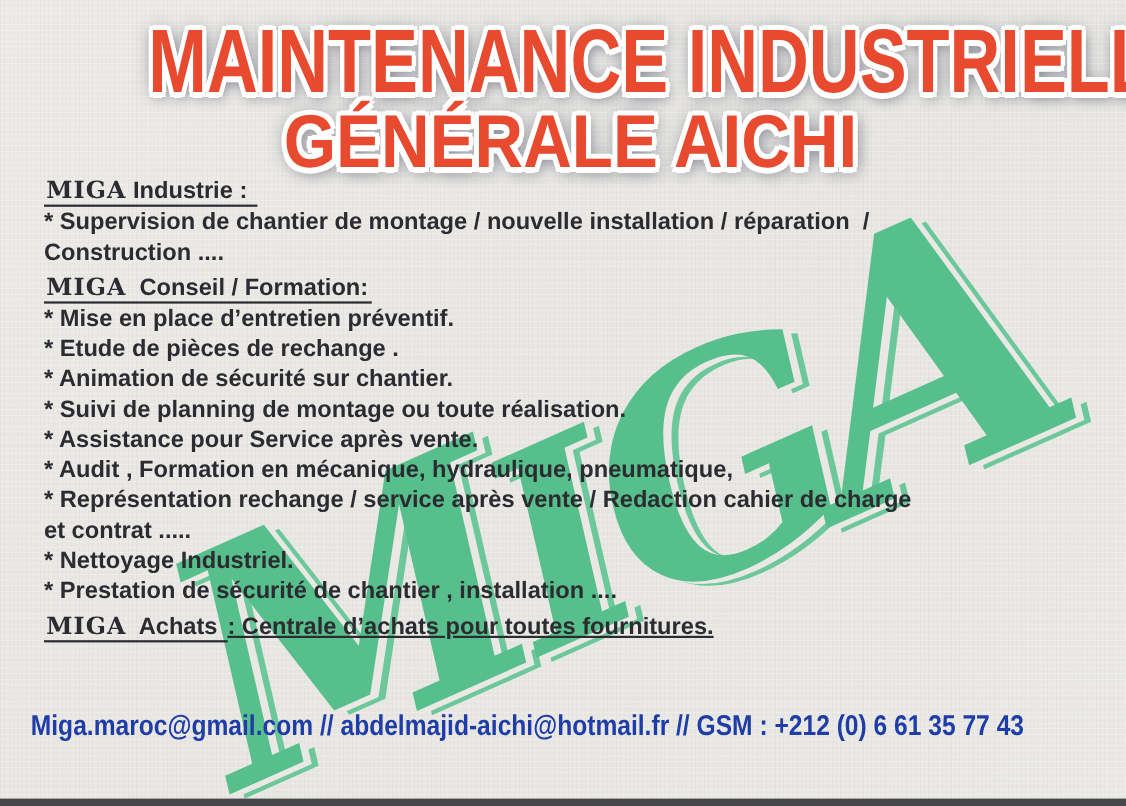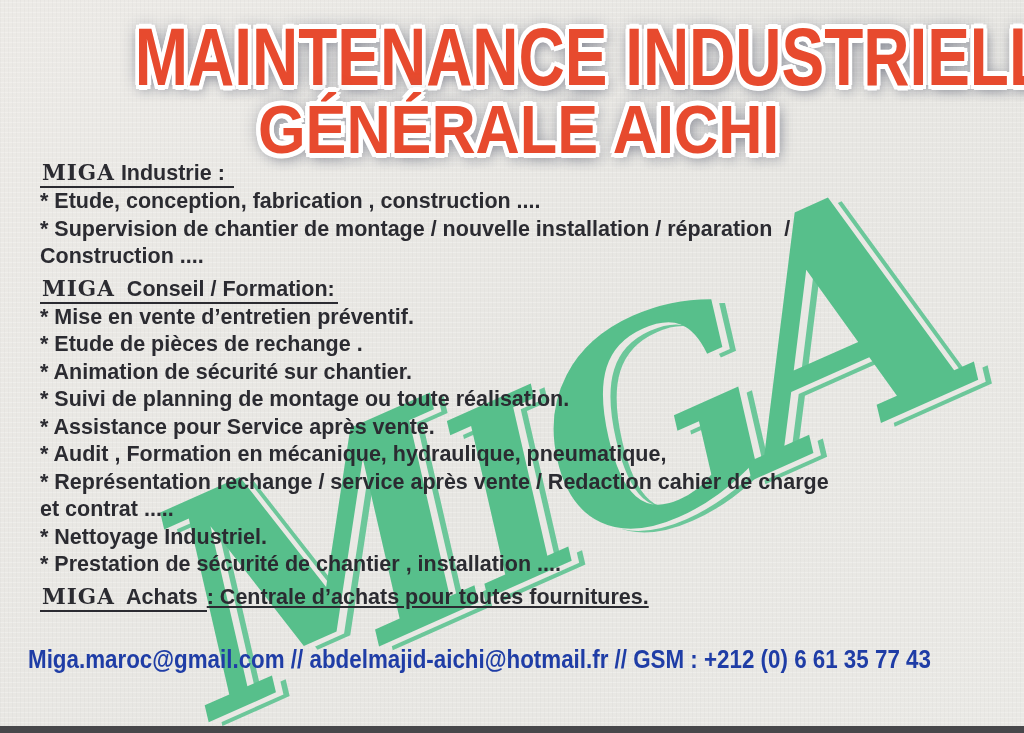--- a/index.html
+++ b/index.html
@@ -135,26 +135,25 @@
   <div class="title-line title-1">
     <span>MAINTENANCE INDUSTRIELLE</span>
   </div>
   <div class="title-line title-2">
     <span>GÉNÉRALE AICHI</span>
   </div>
 
   <div class="content">
 
     <div class="line heading"><span class="hul"><span class="brand">MIGA</span><span> Industrie : </span></span></div>
-    <div class="line item">* Etude, conception, fabrication , construction ....</div>
     <div class="line item">* Supervision de chantier de montage / nouvelle installation / réparation  /</div>
     <div class="line item">Construction ....</div>
 
     <div class="line heading gap"><span class="hul"><span class="brand">MIGA</span><span>  Conseil / Formation:</span></span></div>
-    <div class="line item">* Mise en vente d’entretien préventif.</div>
+    <div class="line item">* Mise en place d’entretien préventif.</div>
     <div class="line item">* Etude de pièces de rechange .</div>
     <div class="line item">* Animation de sécurité sur chantier.</div>
     <div class="line item">* Suivi de planning de montage ou toute réalisation.</div>
     <div class="line item">* Assistance pour Service après vente.</div>
     <div class="line item">* Audit , Formation en mécanique, hydraulique, pneumatique,</div>
     <div class="line item">* Représentation rechange / service après vente / Redaction cahier de charge</div>
     <div class="line item">et contrat .....</div>
 
     <div class="line item">* Nettoyage Industriel.</div>
     <div class="line item">* Prestation de sécurité de chantier , installation ....</div>

